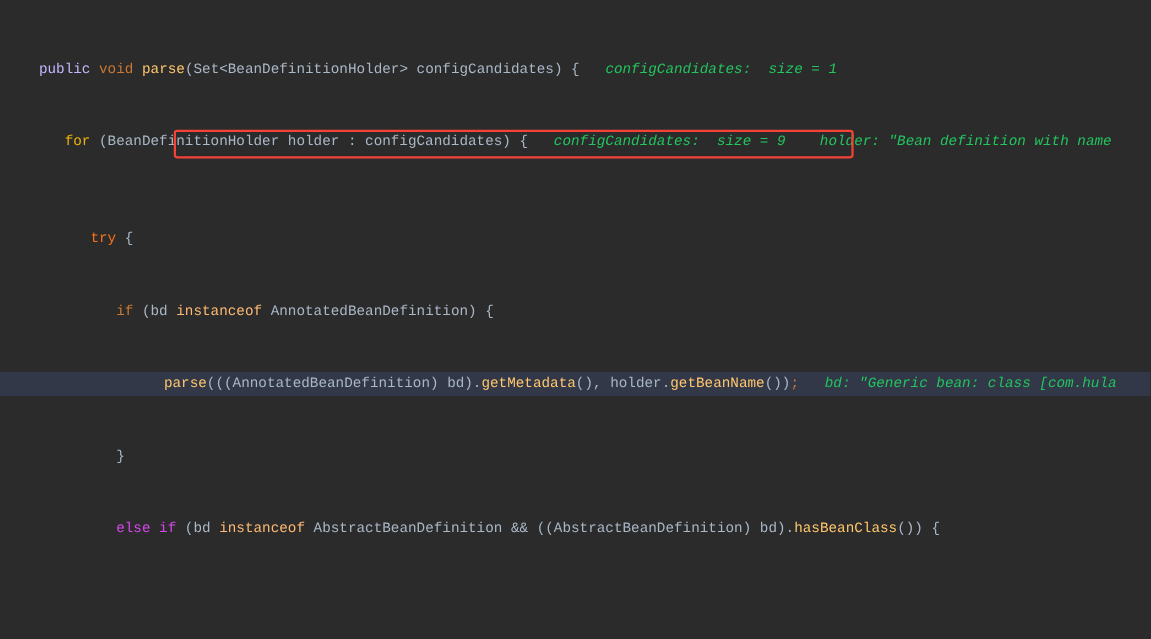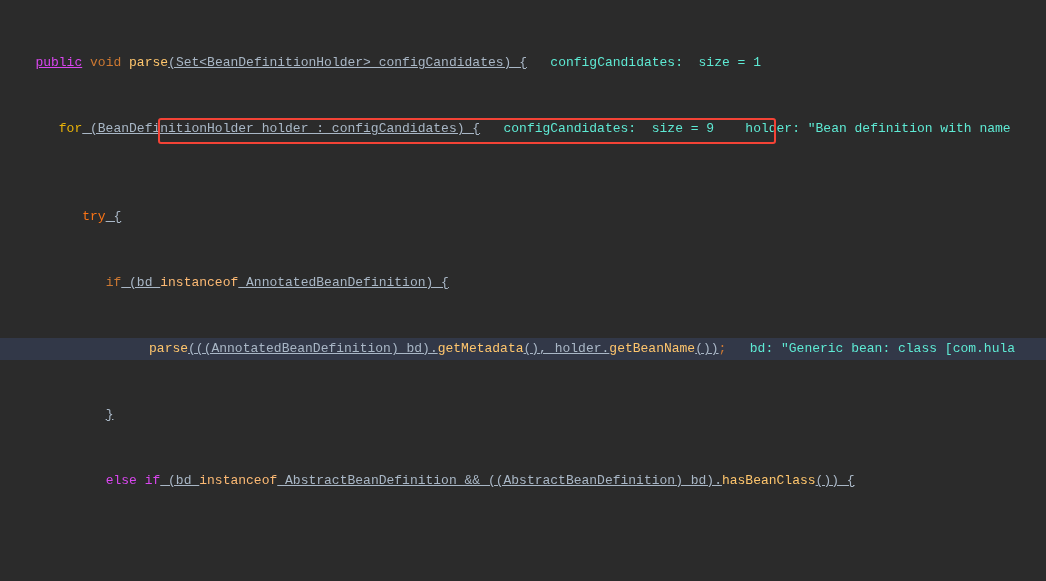--- a/index.html
+++ b/index.html
@@ -19,30 +19,30 @@
   }
   .line {
     height: 22px;
     padding-left: 12px;
     position: relative;
   }
   .line.highlighted {
     background: #323848;
     padding-left: 32px;
   }
-  .kw-public { color: #d946ef; text-decoration: underline; }
+  .kw-public { color: #c4b5fd; }
   .kw-void { color: #cc7832; }
   .kw-for { color: #eab308; }
   .kw-try { color: #f97316; }
   .kw-if { color: #cc7832; margin-top: 20px; }
   .kw-else { color: #d946ef; }
   .kw-instanceof { color: #fdba74; }
   .method { color: #ffc66d; }
-  .ident { color: #a9b7c6; text-decoration: underline; }
-  .comment { color: #5eead4; }
+  .ident { color: #a9b7c6; }
+  .comment { color: #22c55e; font-style: italic; }
   .semi { color: #cc7832; }
   .redbox {
     position: absolute;
     border: 2px solid #f44336;
     border-radius: 3px;
     pointer-events: none;
     z-index: 10;
   }
 </style>
 </head>

